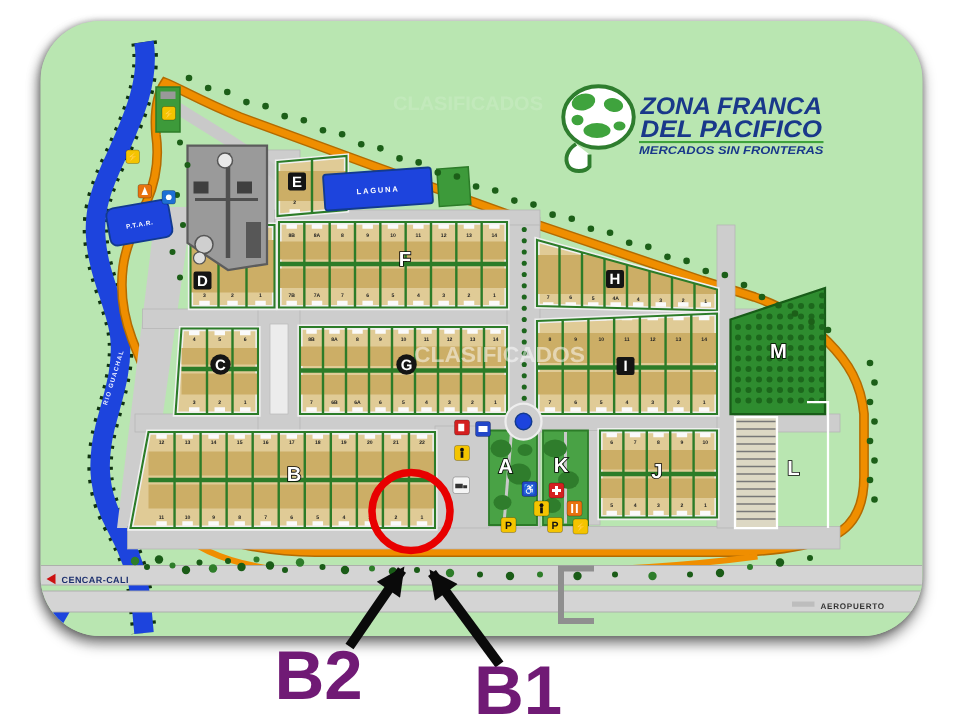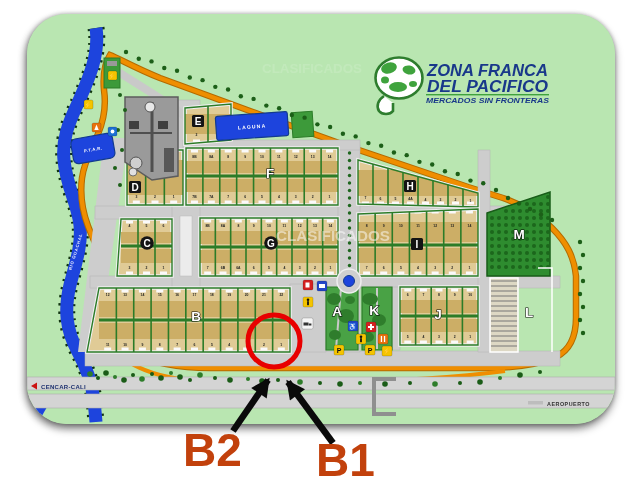--- a/index.html
+++ b/index.html
@@ -3,21 +3,21 @@
 <meta charset="utf-8">
 <style>
   html,body{margin:0;padding:0;background:#fff;}
   .stage{position:relative;width:640px;height:480px;background:#ffffff;overflow:hidden;
          font-family:"Liberation Sans",sans-serif;}
   .card{position:absolute;left:27px;top:14px;width:588px;height:410px;border-radius:40px;
         background:#b9e6b1;overflow:hidden;
         box-shadow:0 5px 9px rgba(0,0,0,.40), 0 0 4px rgba(0,0,0,.28), -3px 3px 7px rgba(0,0,0,.22);}
   .card svg{display:block;}
   .annot{position:absolute;left:0;top:0;width:640px;height:480px;pointer-events:none;}
-  .big-label{position:absolute;color:#c2410c;font-weight:bold;font-size:46px;line-height:1;
+  .big-label{position:absolute;color:#701a75;font-weight:bold;font-size:46px;line-height:1;
              font-family:"Liberation Sans",sans-serif;}
   #b2{left:183px;top:427px;}
   #b1{left:316px;top:437px;}
   text{font-family:"Liberation Sans",sans-serif;}
 </style>
 </head>
 <body>
 
 <div class="stage">
 

